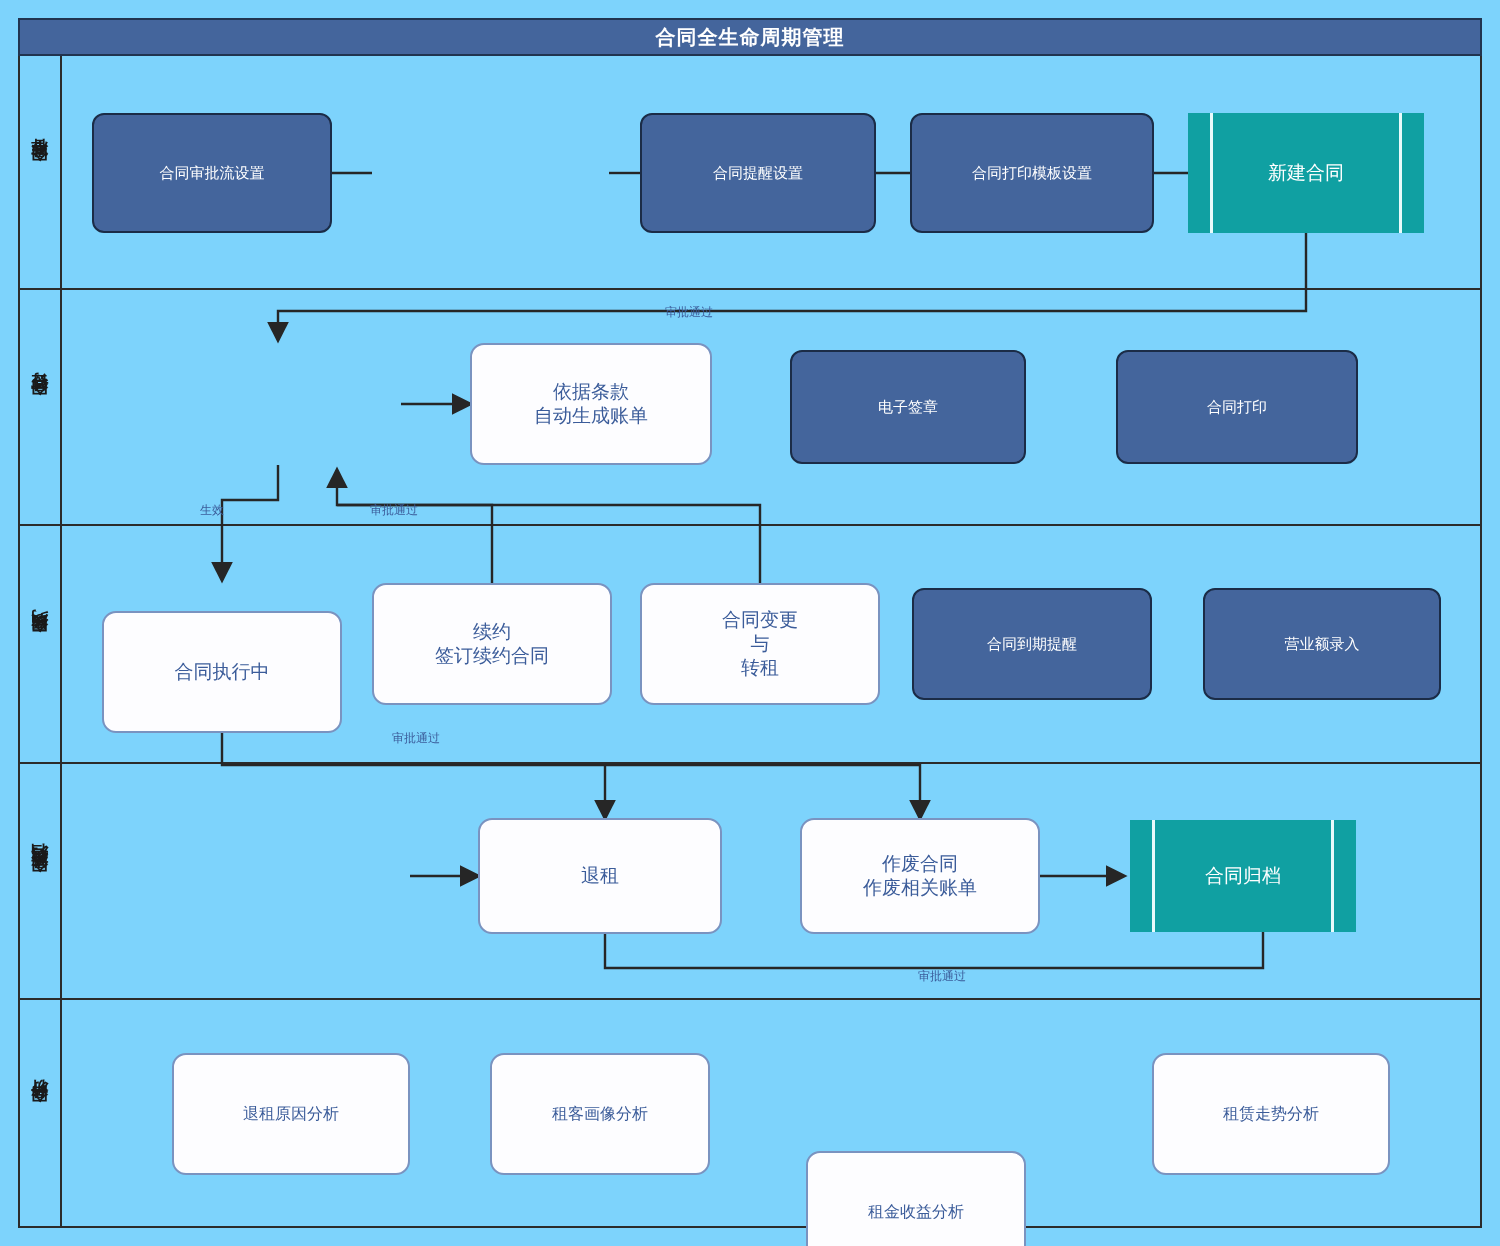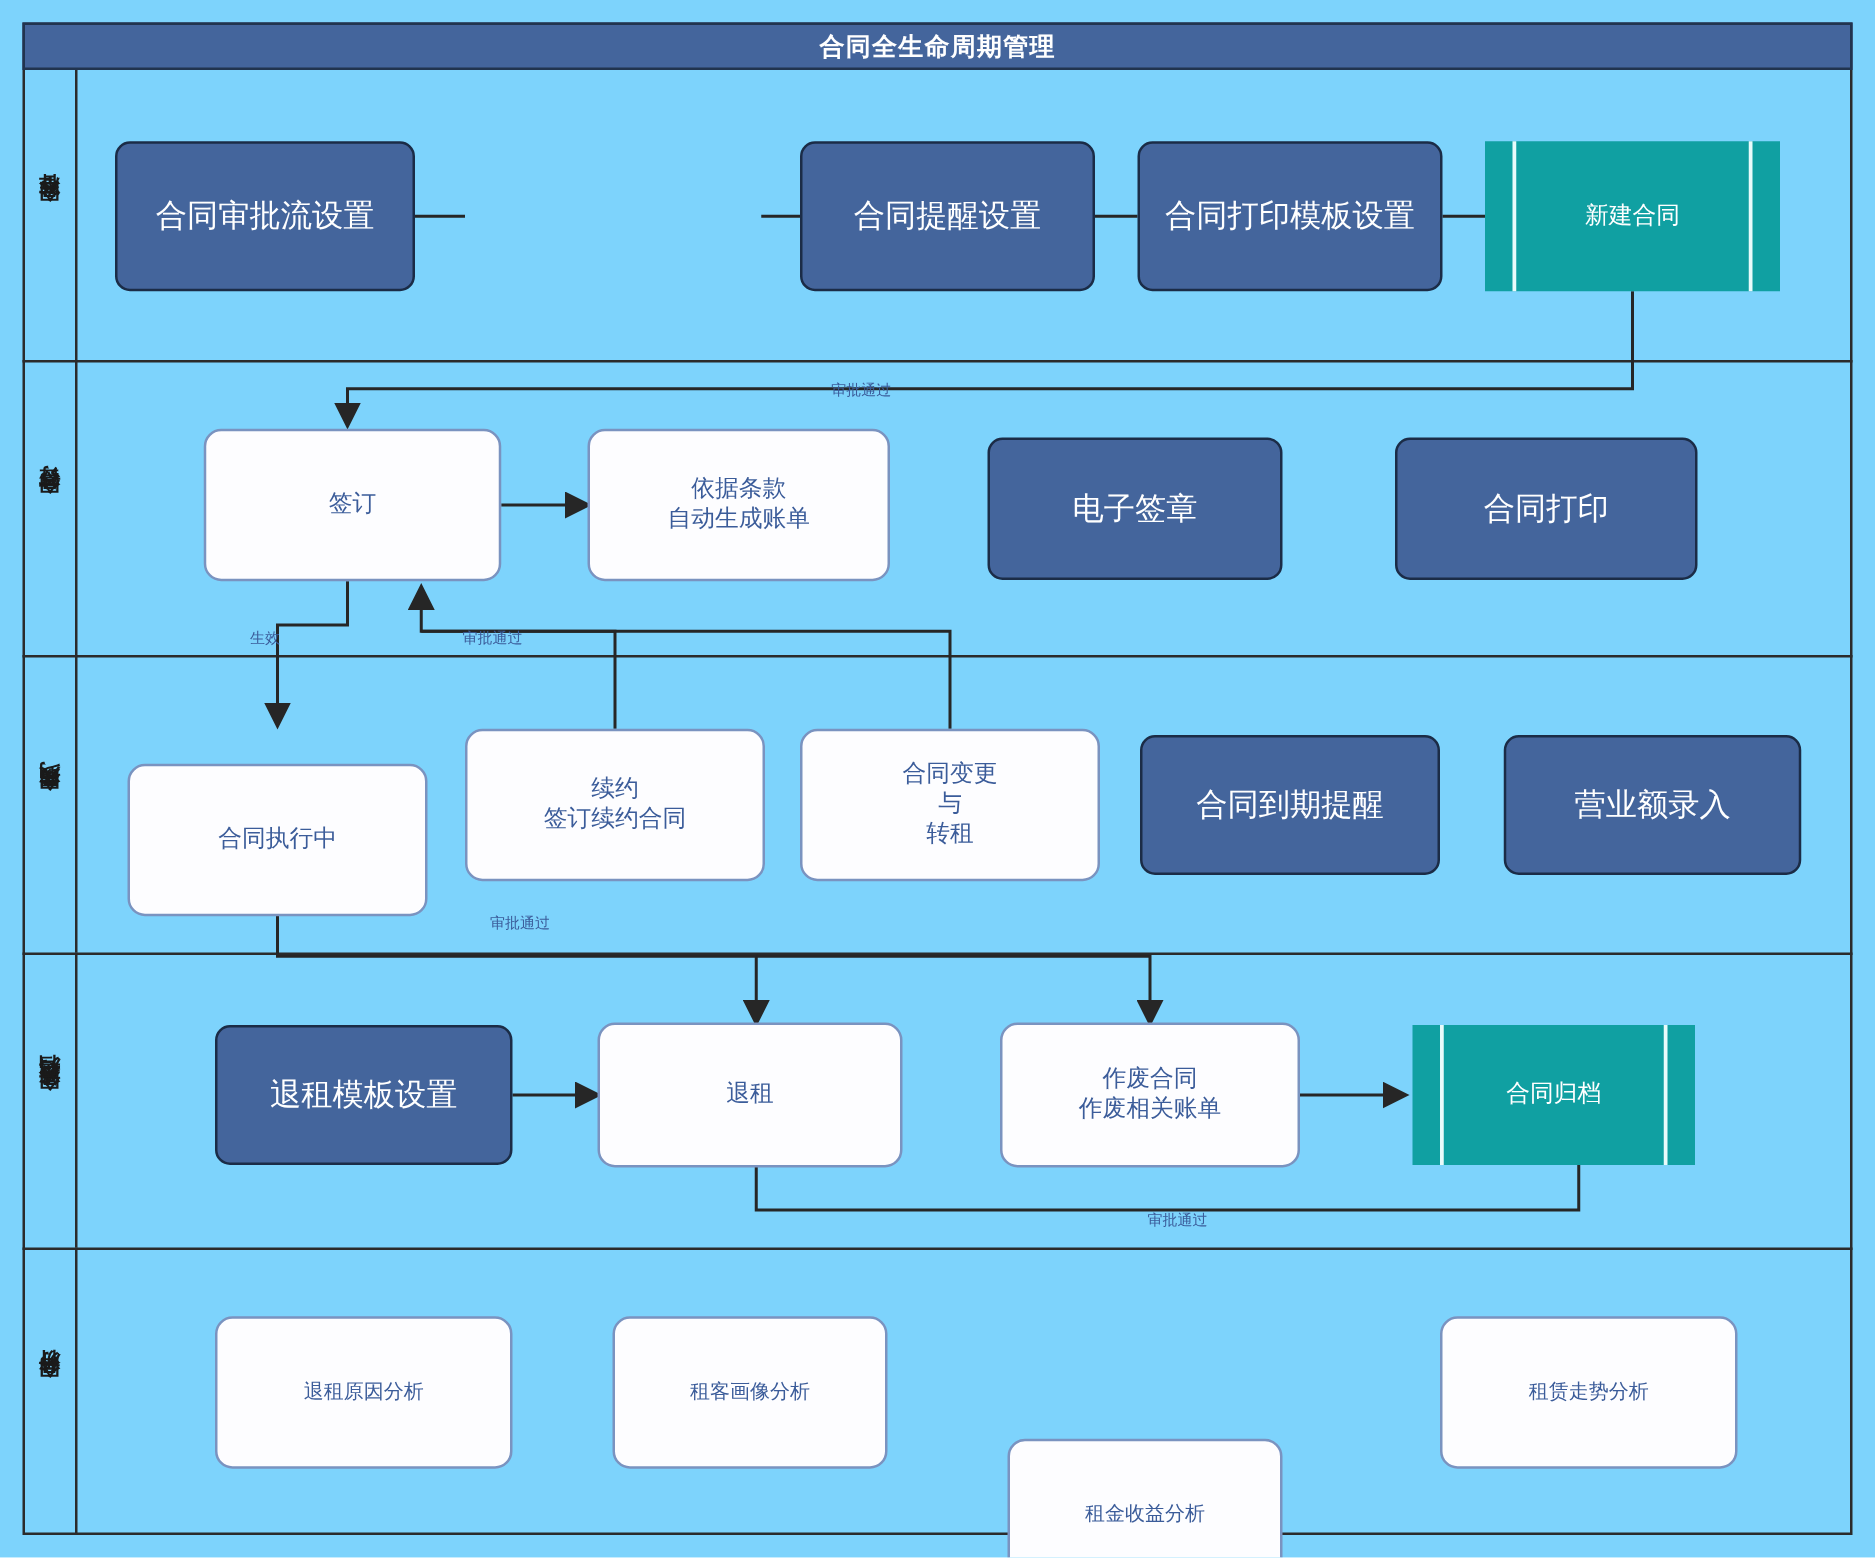--- a/index.html
+++ b/index.html
@@ -82,21 +82,21 @@
     justify-content:center;
     text-align:center;
     line-height:1.28;
     white-space:pre-line;
   }
   .node.filled{
     background:#44659c;
     border:2px solid #1b2c47;
     border-radius:12px;
     color:#ffffff;
-    font-size:25px;
+    font-size:15px;
     box-shadow:0 0 0 0 rgba(0,0,0,0);
   }
   .node.outline{
     background:#fdfdff;
     border:2px solid #7a93c0;
     border-radius:14px;
     color:#3b5c9a;
     font-size:19px;
   }
   .node.teal{
@@ -208,36 +208,34 @@
   <div class="conn-label" style="left:200px; top:502px;">生效</div>
   <div class="conn-label" style="left:370px; top:502px;">审批通过</div>
   <div class="conn-label" style="left:392px; top:730px;">审批通过</div>
   <div class="conn-label" style="left:918px; top:968px;">审批通过</div>
 
   <div class="node filled" style="left:92px;  top:113px; width:240px; height:120px;">合同审批流设置</div>
   <div class="node filled" style="left:640px; top:113px; width:236px; height:120px;">合同提醒设置</div>
   <div class="node filled" style="left:910px; top:113px; width:244px; height:120px;">合同打印模板设置</div>
   <div class="node teal" style="left:1188px; top:113px; width:236px; height:120px;">新建合同</div>
 
-  <div class="node outline" style="left:163px; top:343px; width:238px; height:122px;">签订</div>
   <div class="node outline" style="left:470px; top:343px; width:242px; height:122px;">依据条款
 自动生成账单</div>
   <div class="node filled" style="left:790px; top:350px; width:236px; height:114px;">电子签章</div>
   <div class="node filled" style="left:1116px; top:350px; width:242px; height:114px;">合同打印</div>
 
   <div class="node outline" style="left:102px; top:583px; width:240px; height:122px;margin-top:28px;">合同执行中</div>
   <div class="node outline" style="left:372px; top:583px; width:240px; height:122px;">续约
 签订续约合同</div>
   <div class="node outline" style="left:640px; top:583px; width:240px; height:122px;">合同变更
 与
 转租</div>
   <div class="node filled" style="left:912px; top:588px; width:240px; height:112px;">合同到期提醒</div>
   <div class="node filled" style="left:1203px; top:588px; width:238px; height:112px;">营业额录入</div>
 
-  <div class="node filled" style="left:172px; top:820px; width:238px; height:112px;">退租模板设置</div>
   <div class="node outline" style="left:478px; top:818px; width:244px; height:116px;">退租</div>
   <div class="node outline" style="left:800px; top:818px; width:240px; height:116px;">作废合同
 作废相关账单</div>
   <div class="node teal" style="left:1130px; top:820px; width:226px; height:112px;">合同归档</div>
 
   <div class="node outline small" style="left:172px;  top:1053px; width:238px; height:122px;">退租原因分析</div>
   <div class="node outline small" style="left:490px;  top:1053px; width:220px; height:122px;">租客画像分析</div>
   <div class="node outline small" style="left:806px;  top:1115px; width:220px; height:122px;margin-top:36px;">租金收益分析</div>
   <div class="node outline small" style="left:1152px; top:1053px; width:238px; height:122px;">租赁走势分析</div>
 

